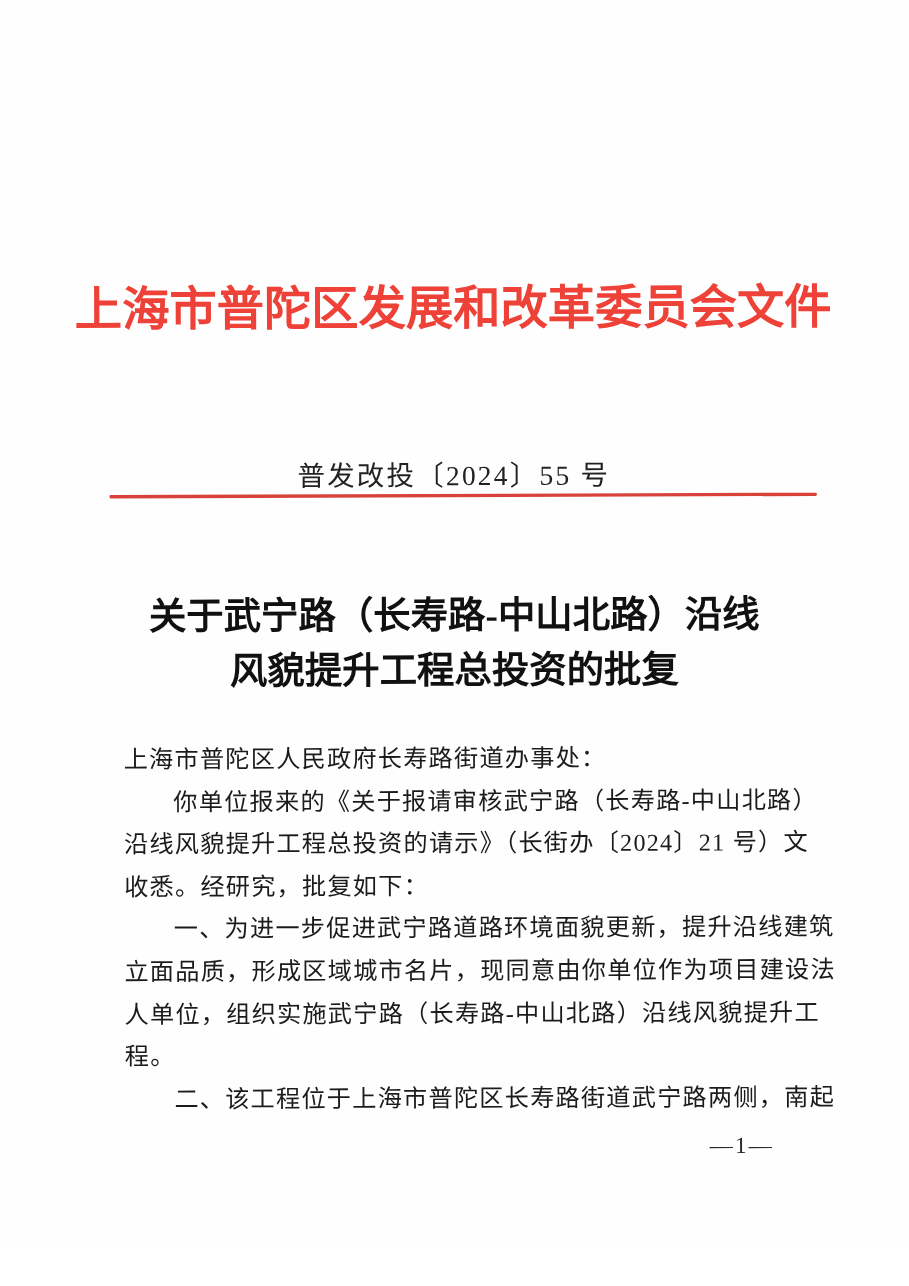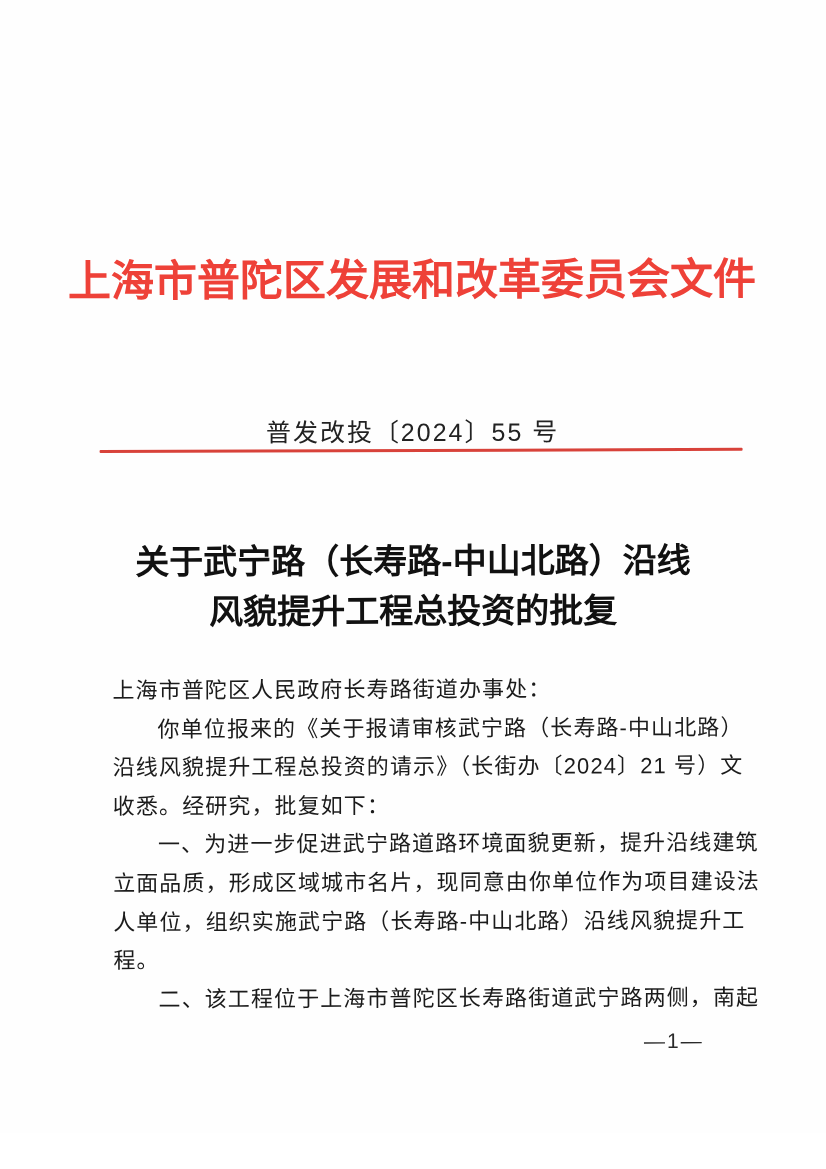--- a/index.html
+++ b/index.html
@@ -6,21 +6,21 @@
     margin: 0;
     padding: 0;
     background: #ffffff;
   }
   .page {
     position: relative;
     width: 826px;
     height: 1133px;
     background: #fefefe;
     overflow: hidden;
-    font-family: Liberation Sans, sans-serif;
+    font-family: Liberation Serif, serif;
     color: #1b1b1b;
   }
   
   .scan-content {
     position: absolute;
     inset: 0;
     transform: rotate(-0.2deg);
     transform-origin: 50% 50%;
   }
   .org-title {

